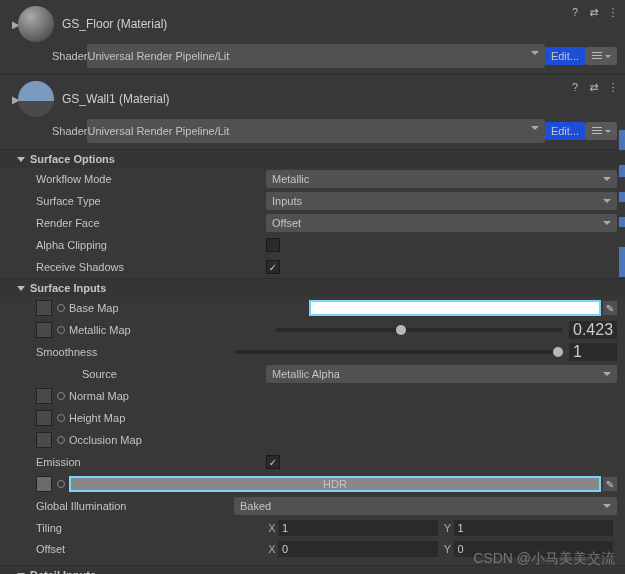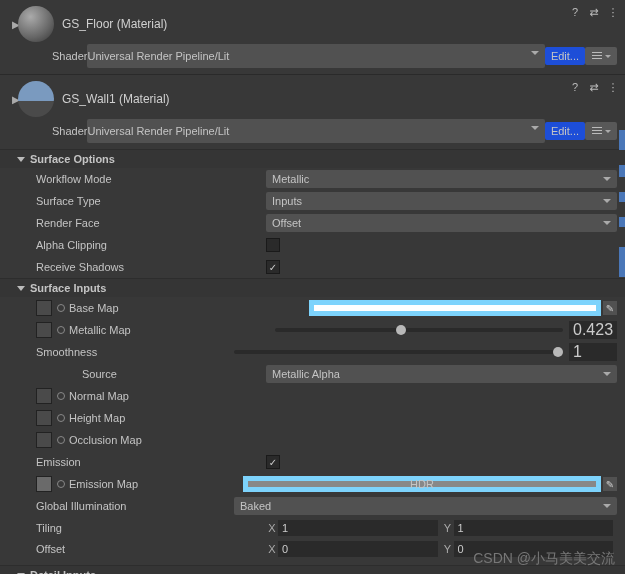--- a/index.html
+++ b/index.html
@@ -29,21 +29,21 @@
 .tex-thumb{width:16px;height:16px;background:#4a4a4a;border:1px solid #222;margin-right:5px;flex-shrink:0}
 .link-dot{width:8px;height:8px;border:1px solid #888;border-radius:50%;margin-right:4px;flex-shrink:0}
 .dd{flex:1;background:#515151;height:18px;border-radius:2px;display:flex;align-items:center;padding:0 6px;position:relative}
 .dd::after{content:"";position:absolute;right:6px;top:7px;border-left:4px solid transparent;border-right:4px solid transparent;border-top:4px solid #aaa}
 .chk{width:14px;height:14px;background:#2a2a2a;border:1px solid #1a1a1a;display:flex;align-items:center;justify-content:center}
 .chk.on::after{content:"✓";color:#ccc;font-size:10px}
 .slider{flex:1;height:18px;display:flex;align-items:center;position:relative;margin-right:6px}
 .slider-track{width:100%;height:4px;background:#2a2a2a;border-radius:2px}
 .slider-thumb{position:absolute;width:10px;height:10px;background:#b8b8b8;border-radius:50%;top:4px}
 .num-in{width:48px;height:18px;background:#2a2a2a;border:none;color:#ccc;padding:0 4px;font-size:16px}
-.color-swatch{flex:1;height:16px;background:#fff;border:5px solid #7dd3fc}
+.color-swatch{flex:1;height:16px;background:#fff;border:2px solid #7dd3fc}
 .color-swatch.hdr{background:#888;display:flex;align-items:center;justify-content:center;font-size:9px;color:#ddd}
 .picker{width:14px;height:14px;background:#515151;display:flex;align-items:center;justify-content:center;font-size:10px;color:#ccc;margin-left:2px}
 .vec-row{display:flex;align-items:center;padding:2px 8px 2px 36px;height:21px}
 .vec-row .lbl{width:230px;flex-shrink:0}
 .vec-lbl{width:12px;text-align:center;color:#aaa}
 .vec-in{flex:1;height:16px;background:#2a2a2a;border:none;color:#ccc;padding:0 4px;font-size:11px;margin-right:4px}
 .scroll-marks{position:absolute;right:0;top:130px;width:6px}
 .scroll-marks div{width:6px;background:#4a77b8;margin-bottom:15px}
 .watermark{position:absolute;right:10px;bottom:6px;color:#777;font-size:14px}
 </style>
@@ -177,21 +177,20 @@
   <div class="link-dot"></div>
   <span>Occlusion Map</span>
 </div>
 <div class="row">
   <span class="lbl">Emission</span>
   <div class="chk on"></div>
 </div>
 <div class="row deep">
   <div class="tex-thumb" style="background:#6a6a6a"></div>
   <div class="link-dot"></div>
-  <span class="lbl" style="width:174px">Emission Map</span>
   <div class="color-swatch hdr">
       <span>HDR</span>
     </div>
   <div class="picker">✎</div>
 </div>
 <div class="row deep">
   <span class="lbl">Global Illumination</span>
   <div class="dd">
       <span>Baked</span>
     </div>

